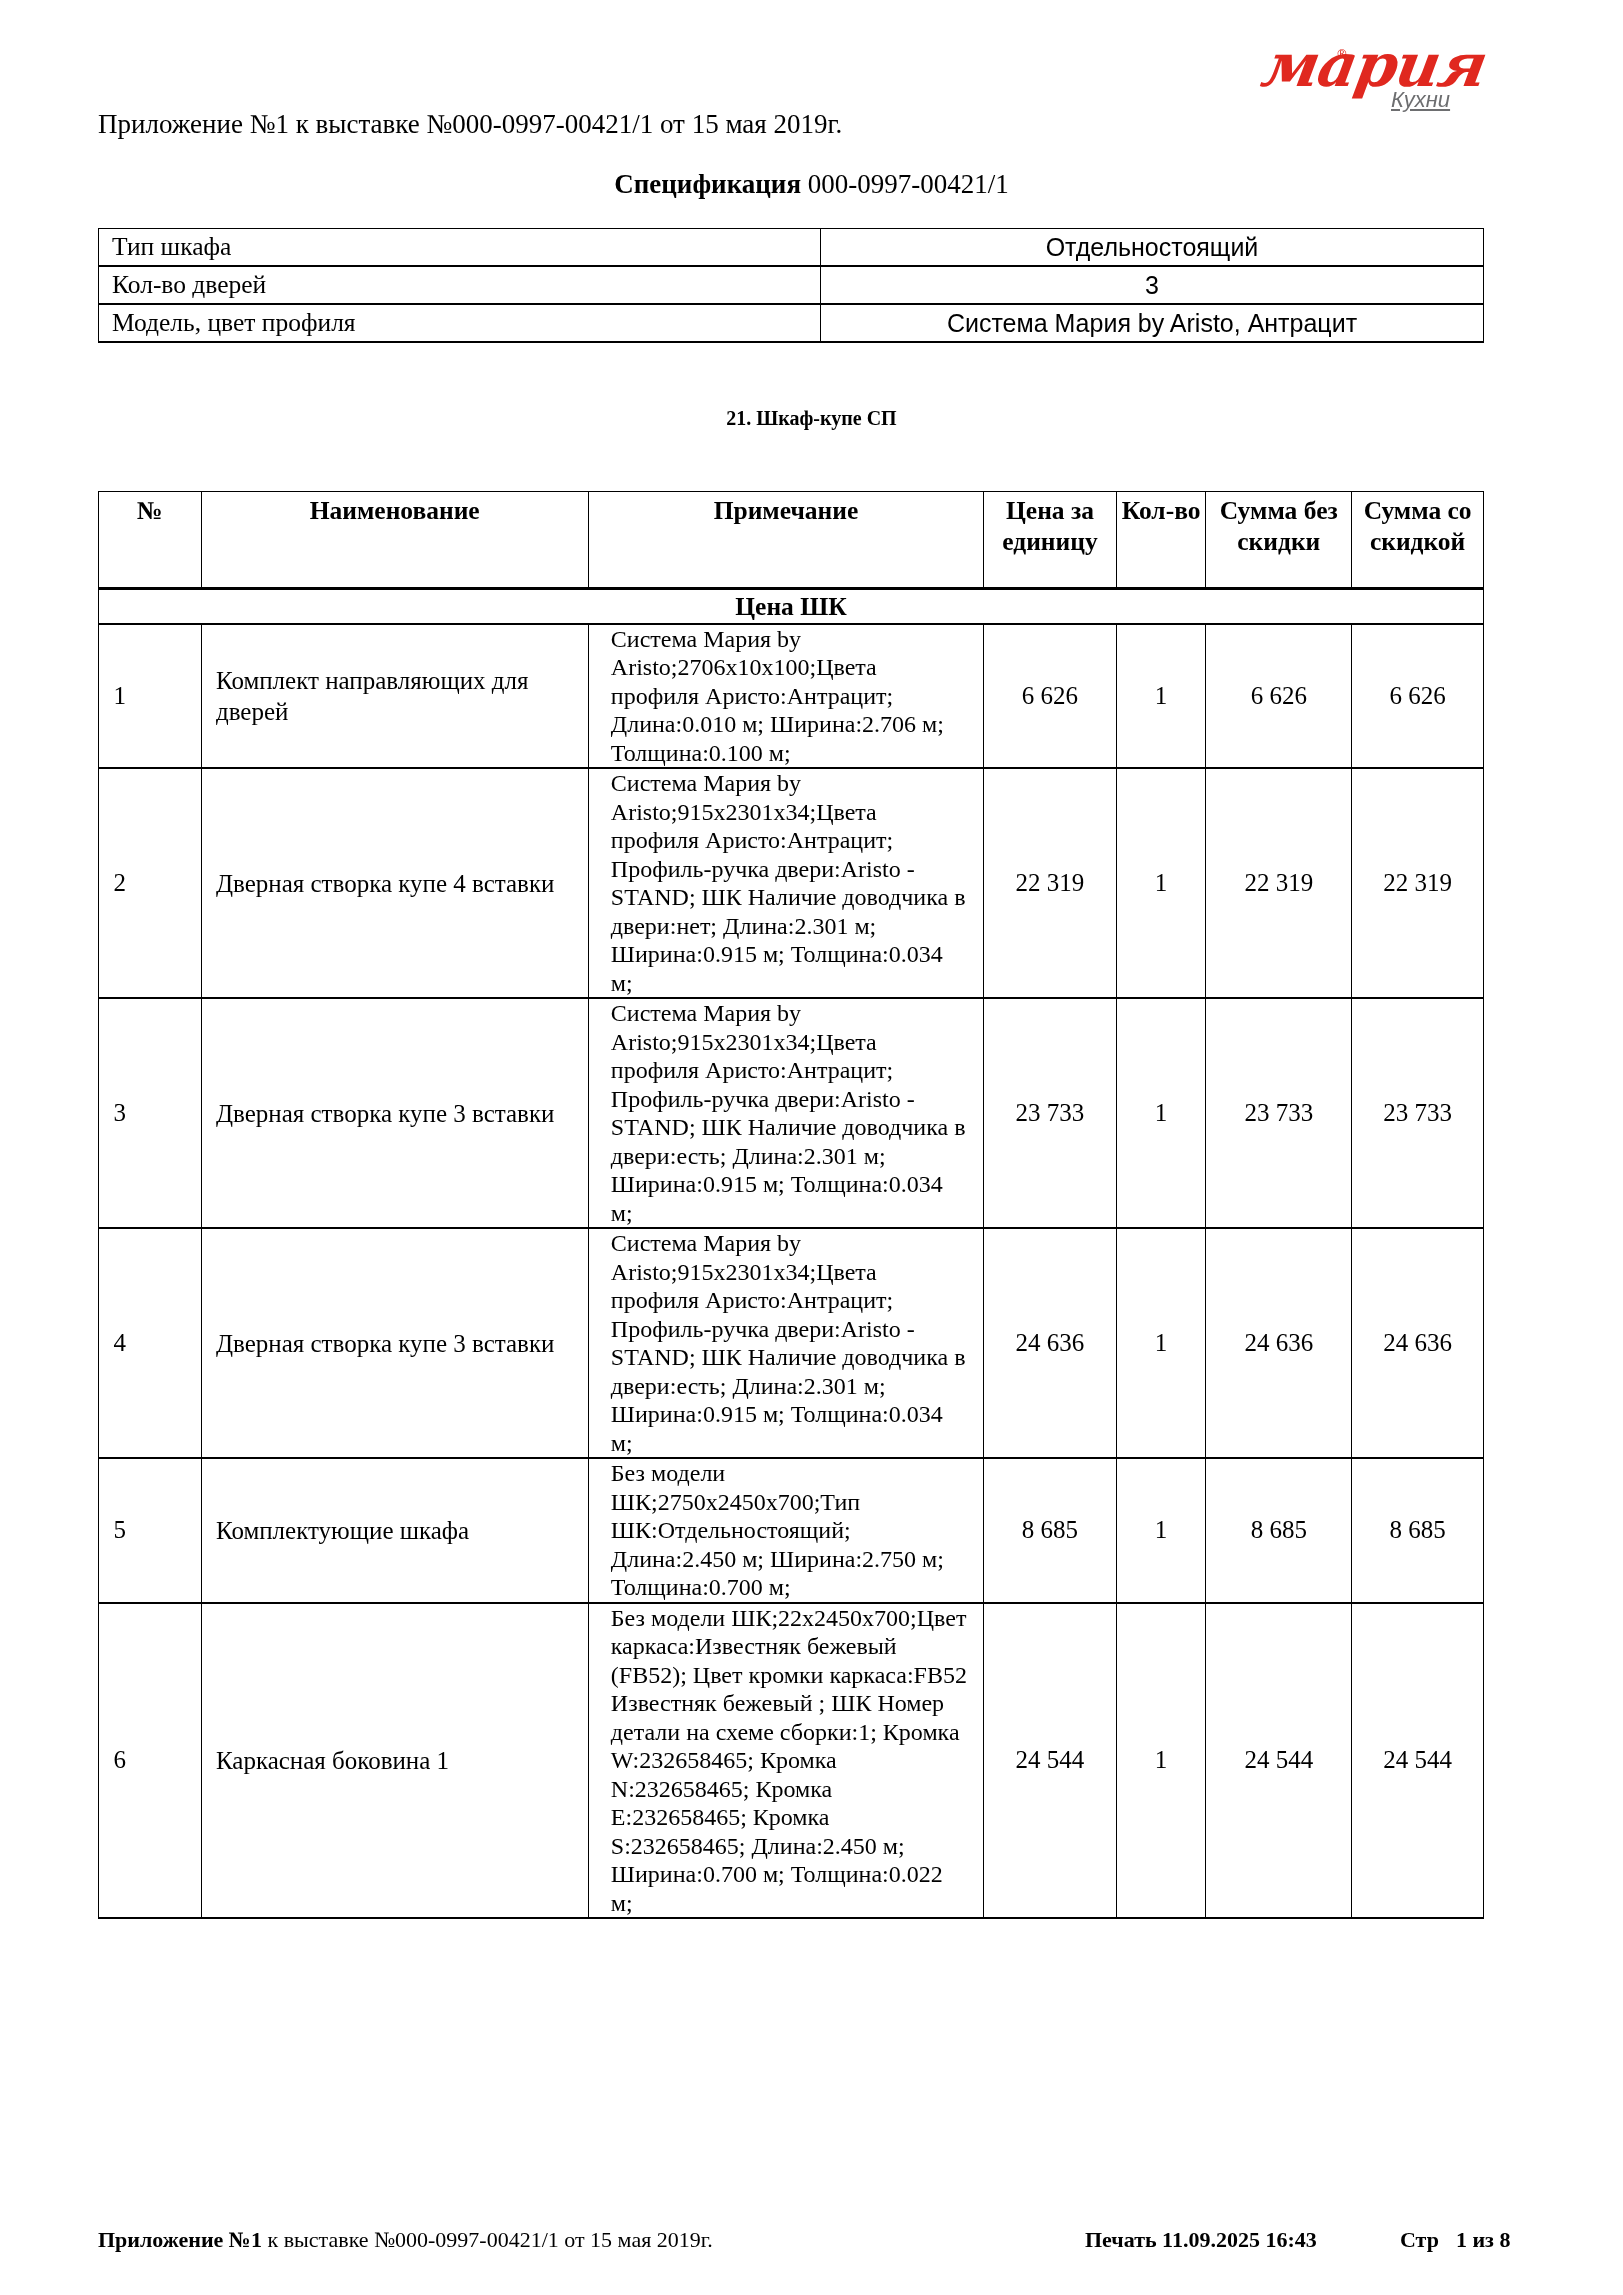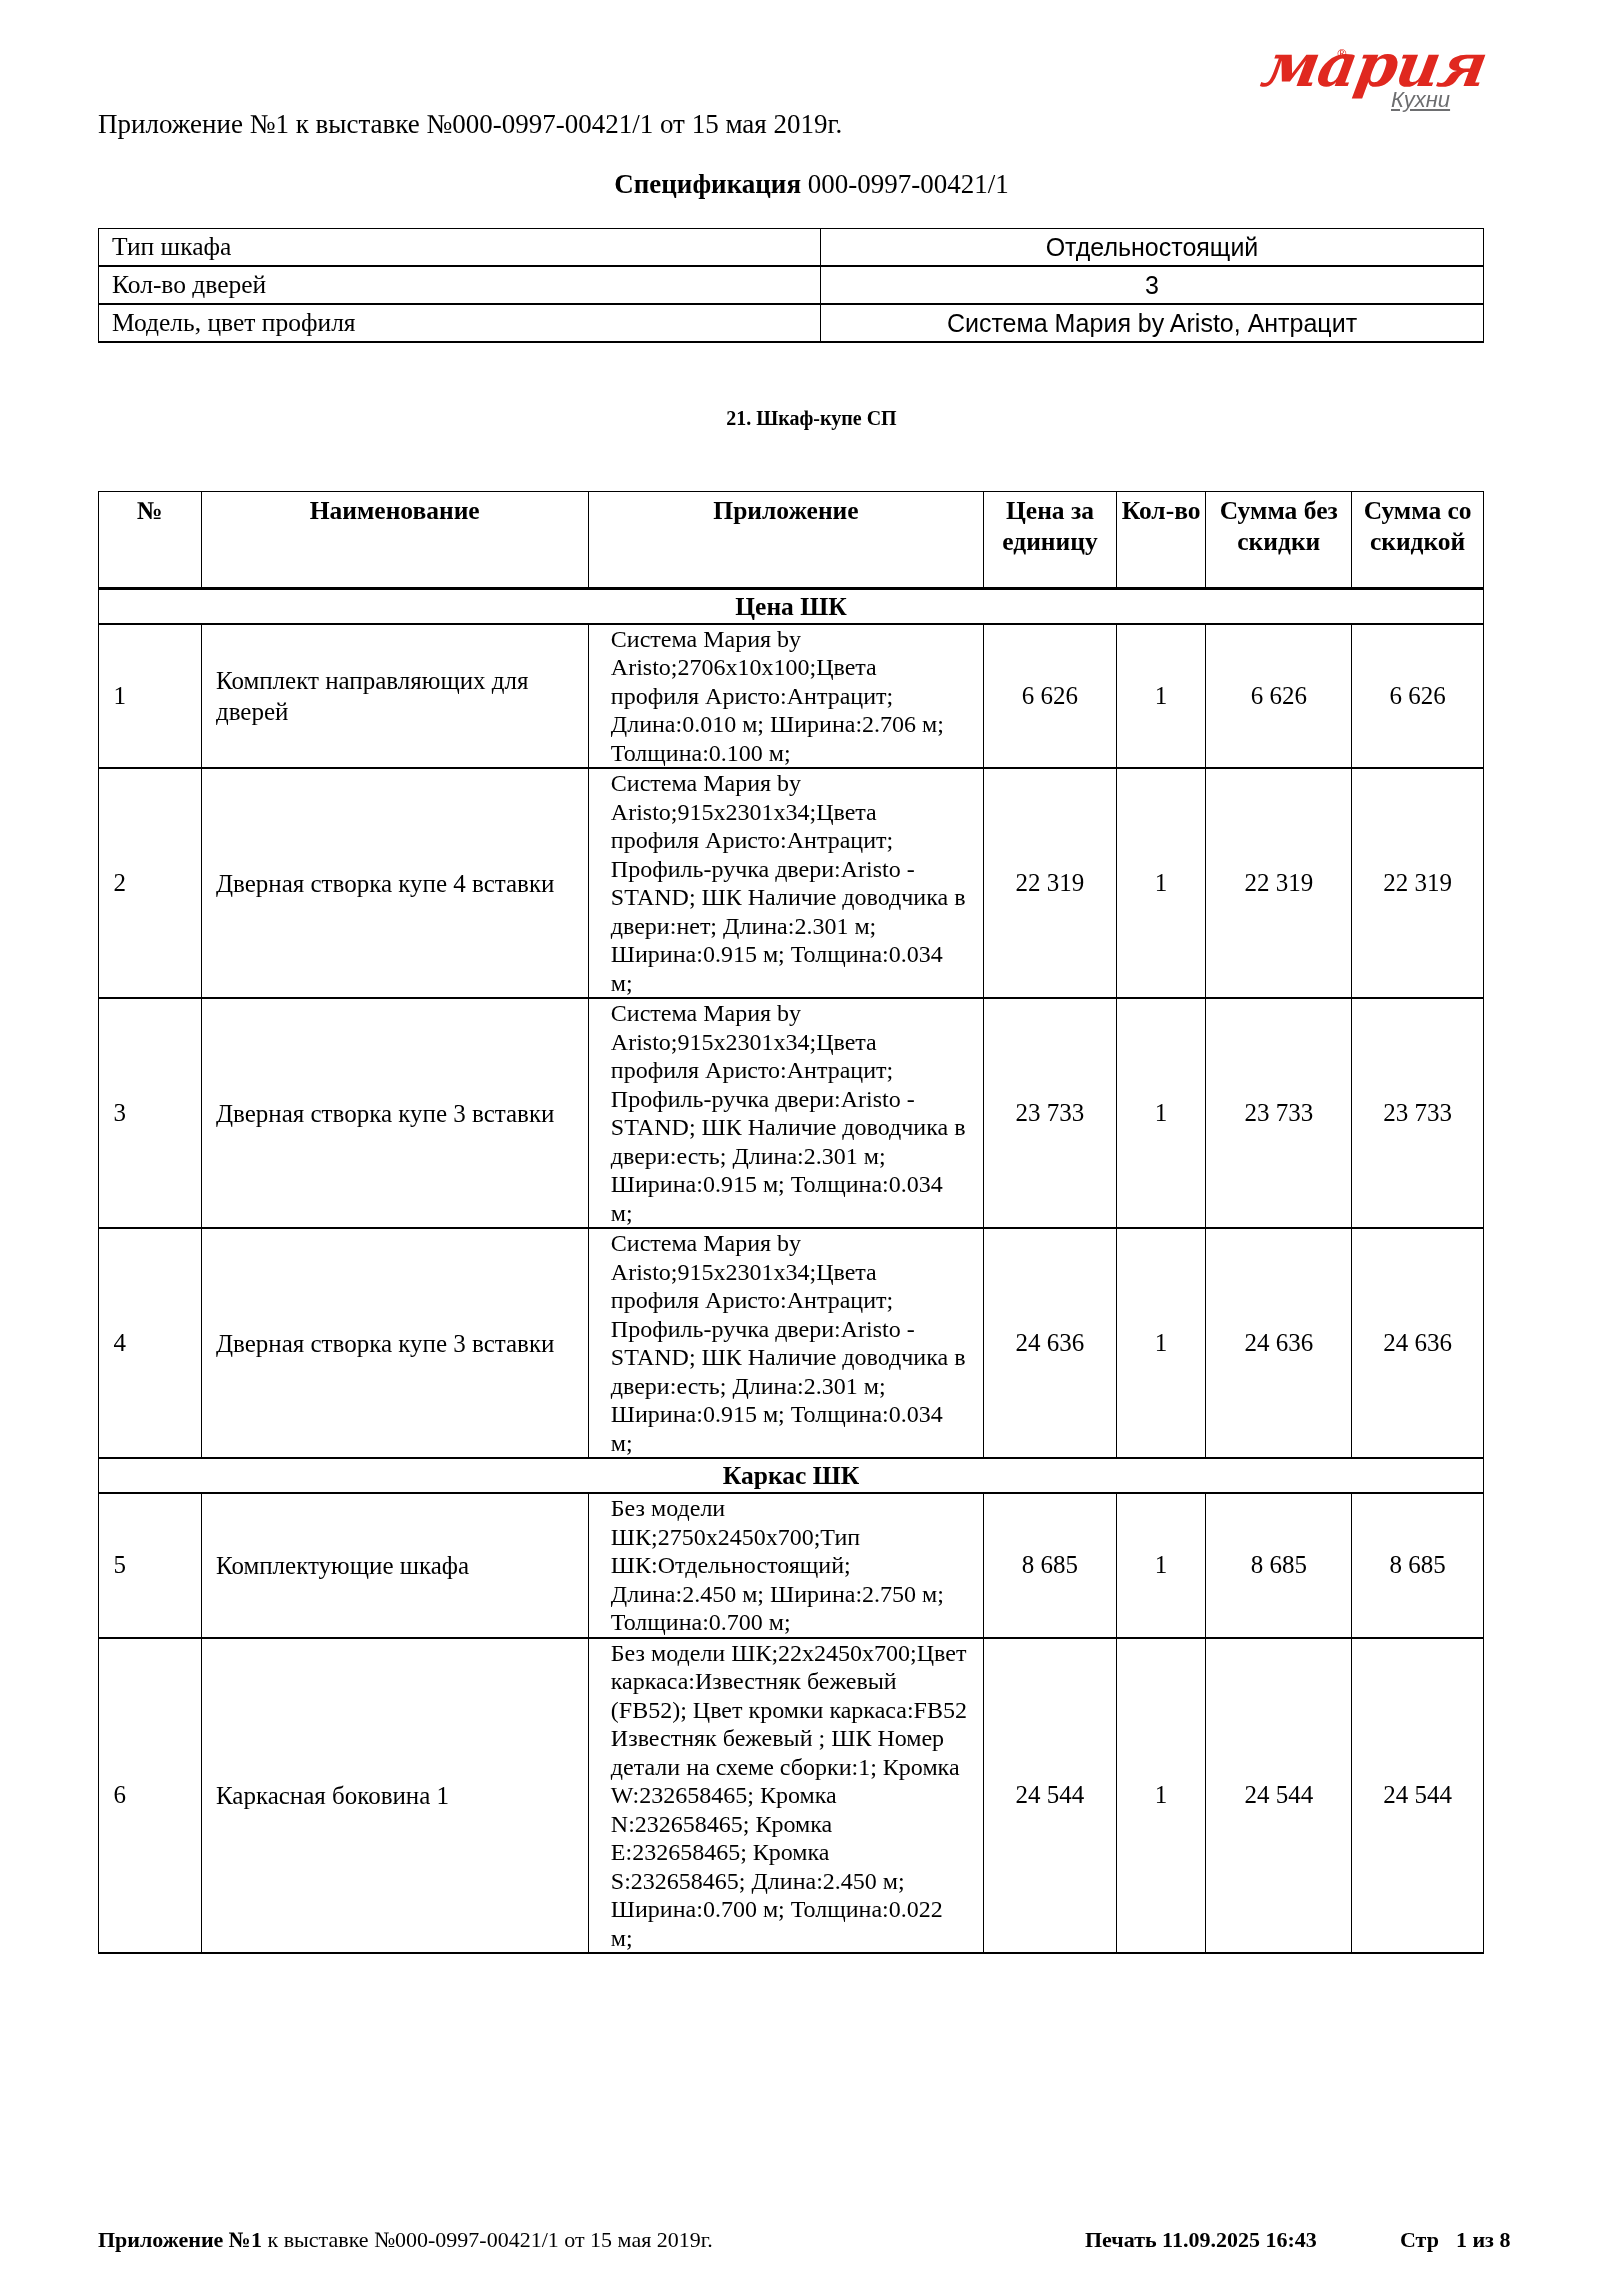--- a/index.html
+++ b/index.html
@@ -96,21 +96,21 @@
       <col class="col-note">
       <col class="col-price">
       <col class="col-qty">
       <col class="col-sum1">
       <col class="col-sum2">
   </colgroup>
   <thead>
     <tr>
       <th>№</th>
       <th>Наименование</th>
-      <th>Приложение</th>
+      <th>Примечание</th>
       <th>Цена за единицу</th>
       <th>Кол-во</th>
       <th>Сумма без скидки</th>
       <th>Сумма со скидкой</th>
     </tr>
   </thead>
   <tbody id="items-body">
       <tr class="group">
         <td colspan="7" class="group-cell">Цена ШК</td>
       </tr>
@@ -143,23 +143,20 @@
       </tr>
       <tr class="item">
         <td class="num">4</td>
         <td class="name">Дверная створка купе 3 вставки</td>
         <td class="note">Система Мария by Aristo;915x2301x34;Цвета профиля Аристо:Антрацит; Профиль-ручка двери:Aristo - STAND; ШК Наличие доводчика в двери:есть; Длина:2.301 м; Ширина:0.915 м; Толщина:0.034 м;</td>
         <td class="c">24 636</td>
         <td class="c">1</td>
         <td class="c">24 636</td>
         <td class="c">24 636</td>
       </tr>
-      <tr class="group">
-        <td colspan="7" class="group-cell">Каркас ШК</td>
-      </tr>
       <tr class="item">
         <td class="num">5</td>
         <td class="name">Комплектующие шкафа</td>
         <td class="note">Без модели ШК;2750x2450x700;Тип ШК:Отдельностоящий; Длина:2.450 м; Ширина:2.750 м; Толщина:0.700 м;</td>
         <td class="c">8 685</td>
         <td class="c">1</td>
         <td class="c">8 685</td>
         <td class="c">8 685</td>
       </tr>
       <tr class="item">

